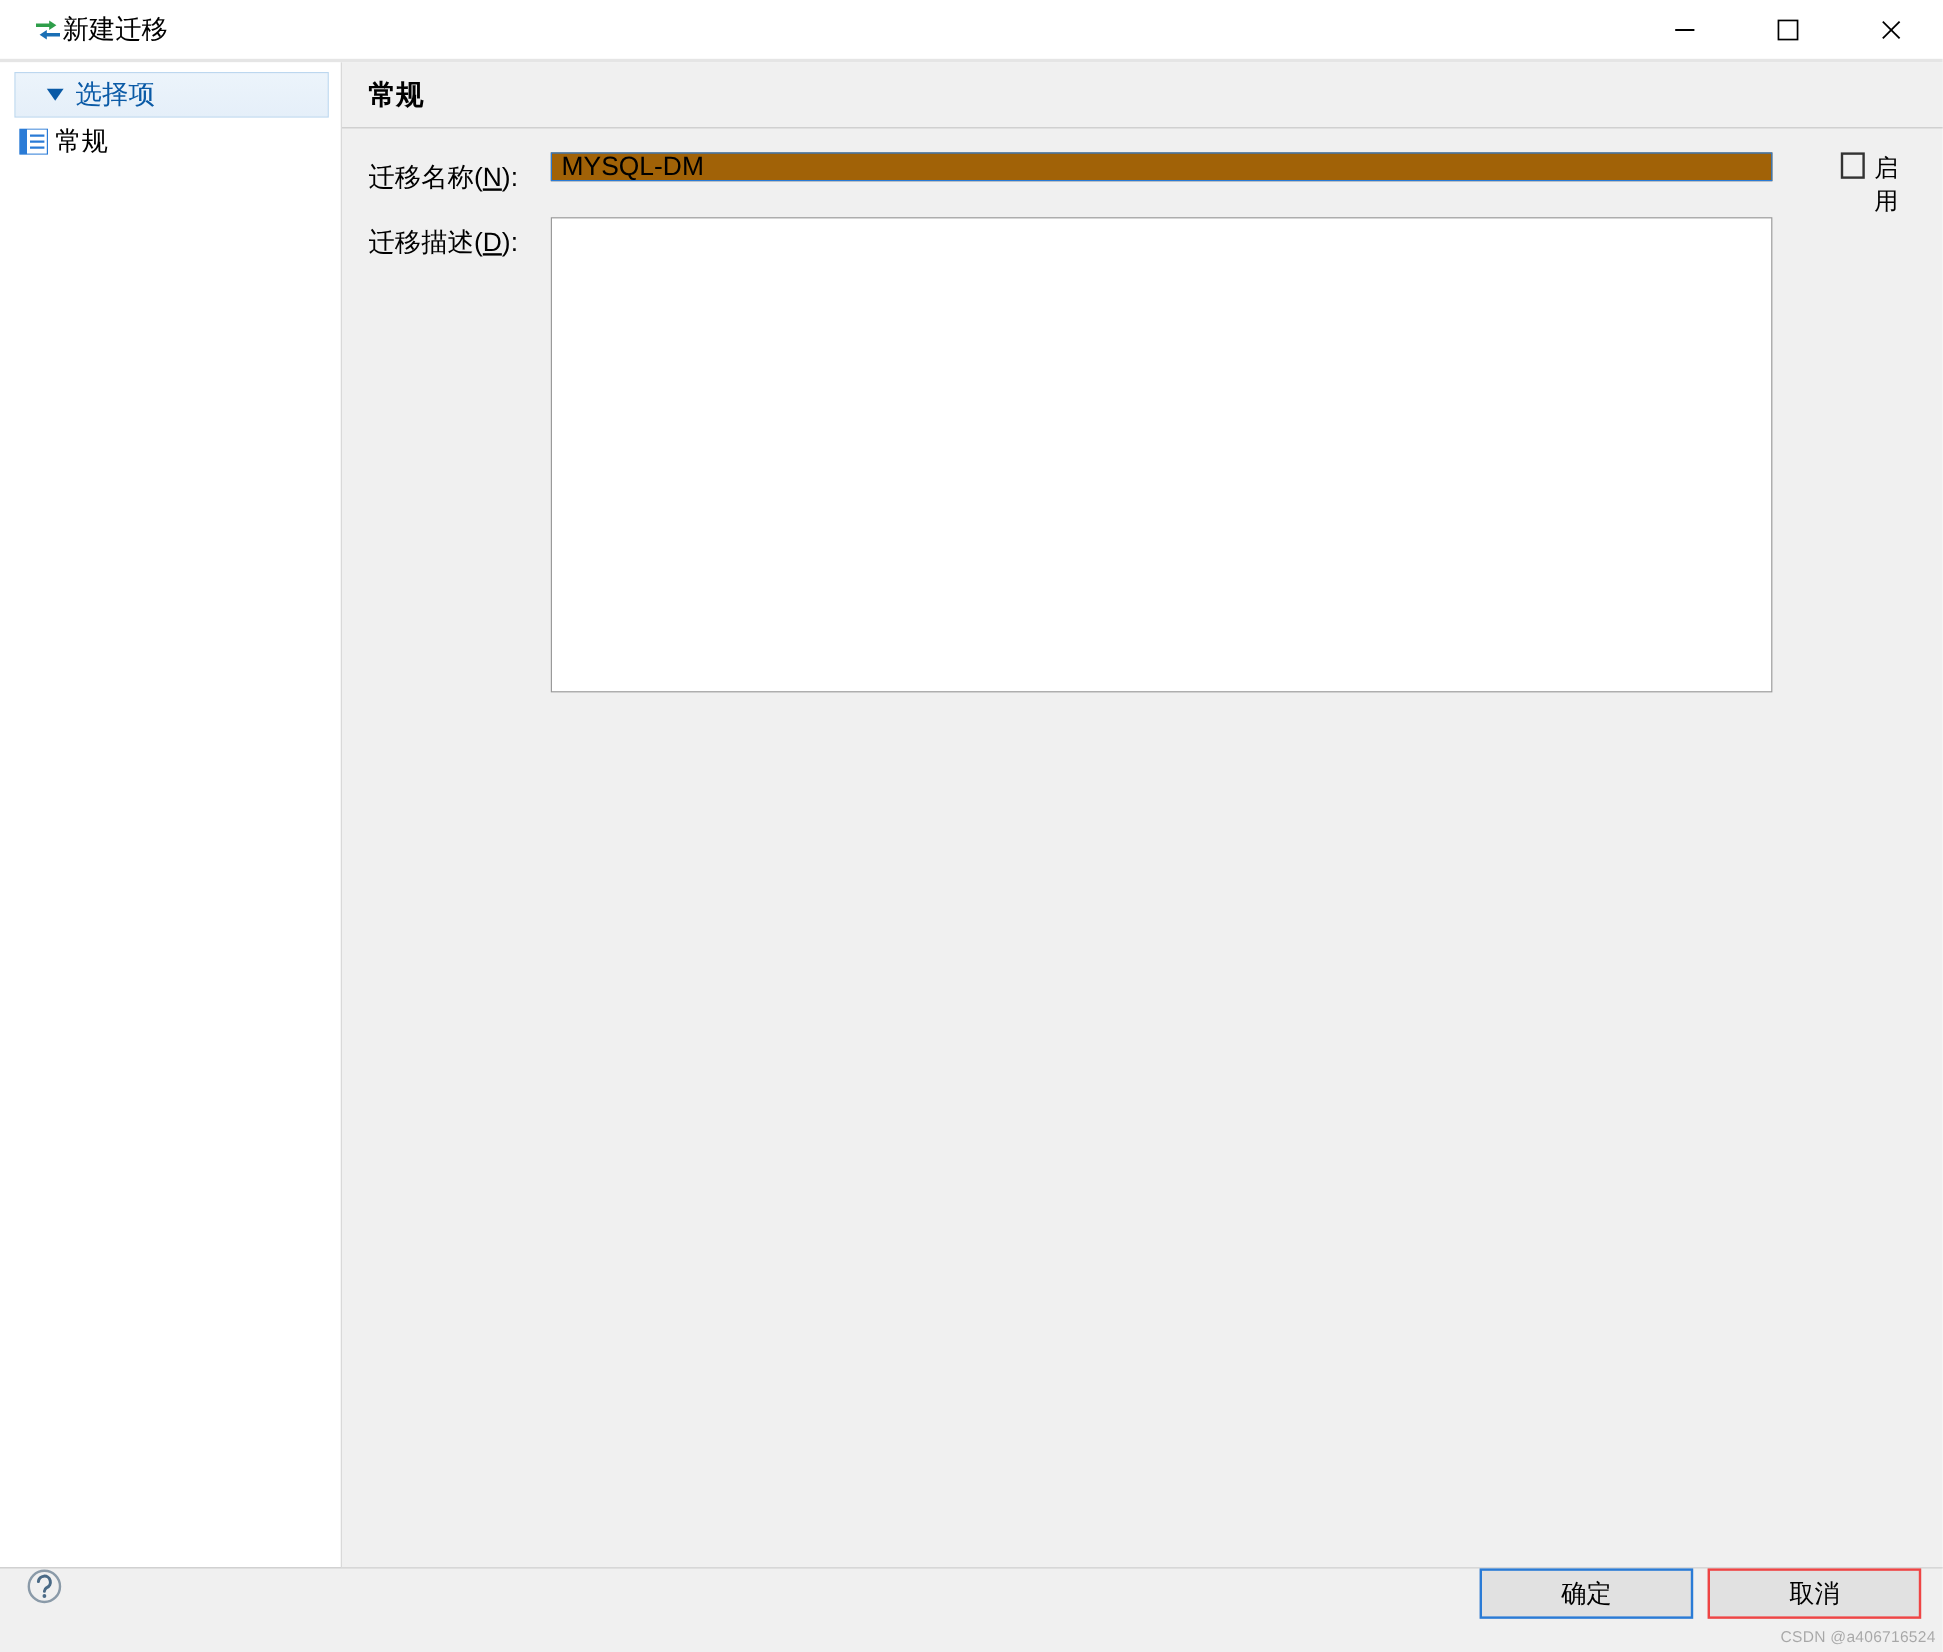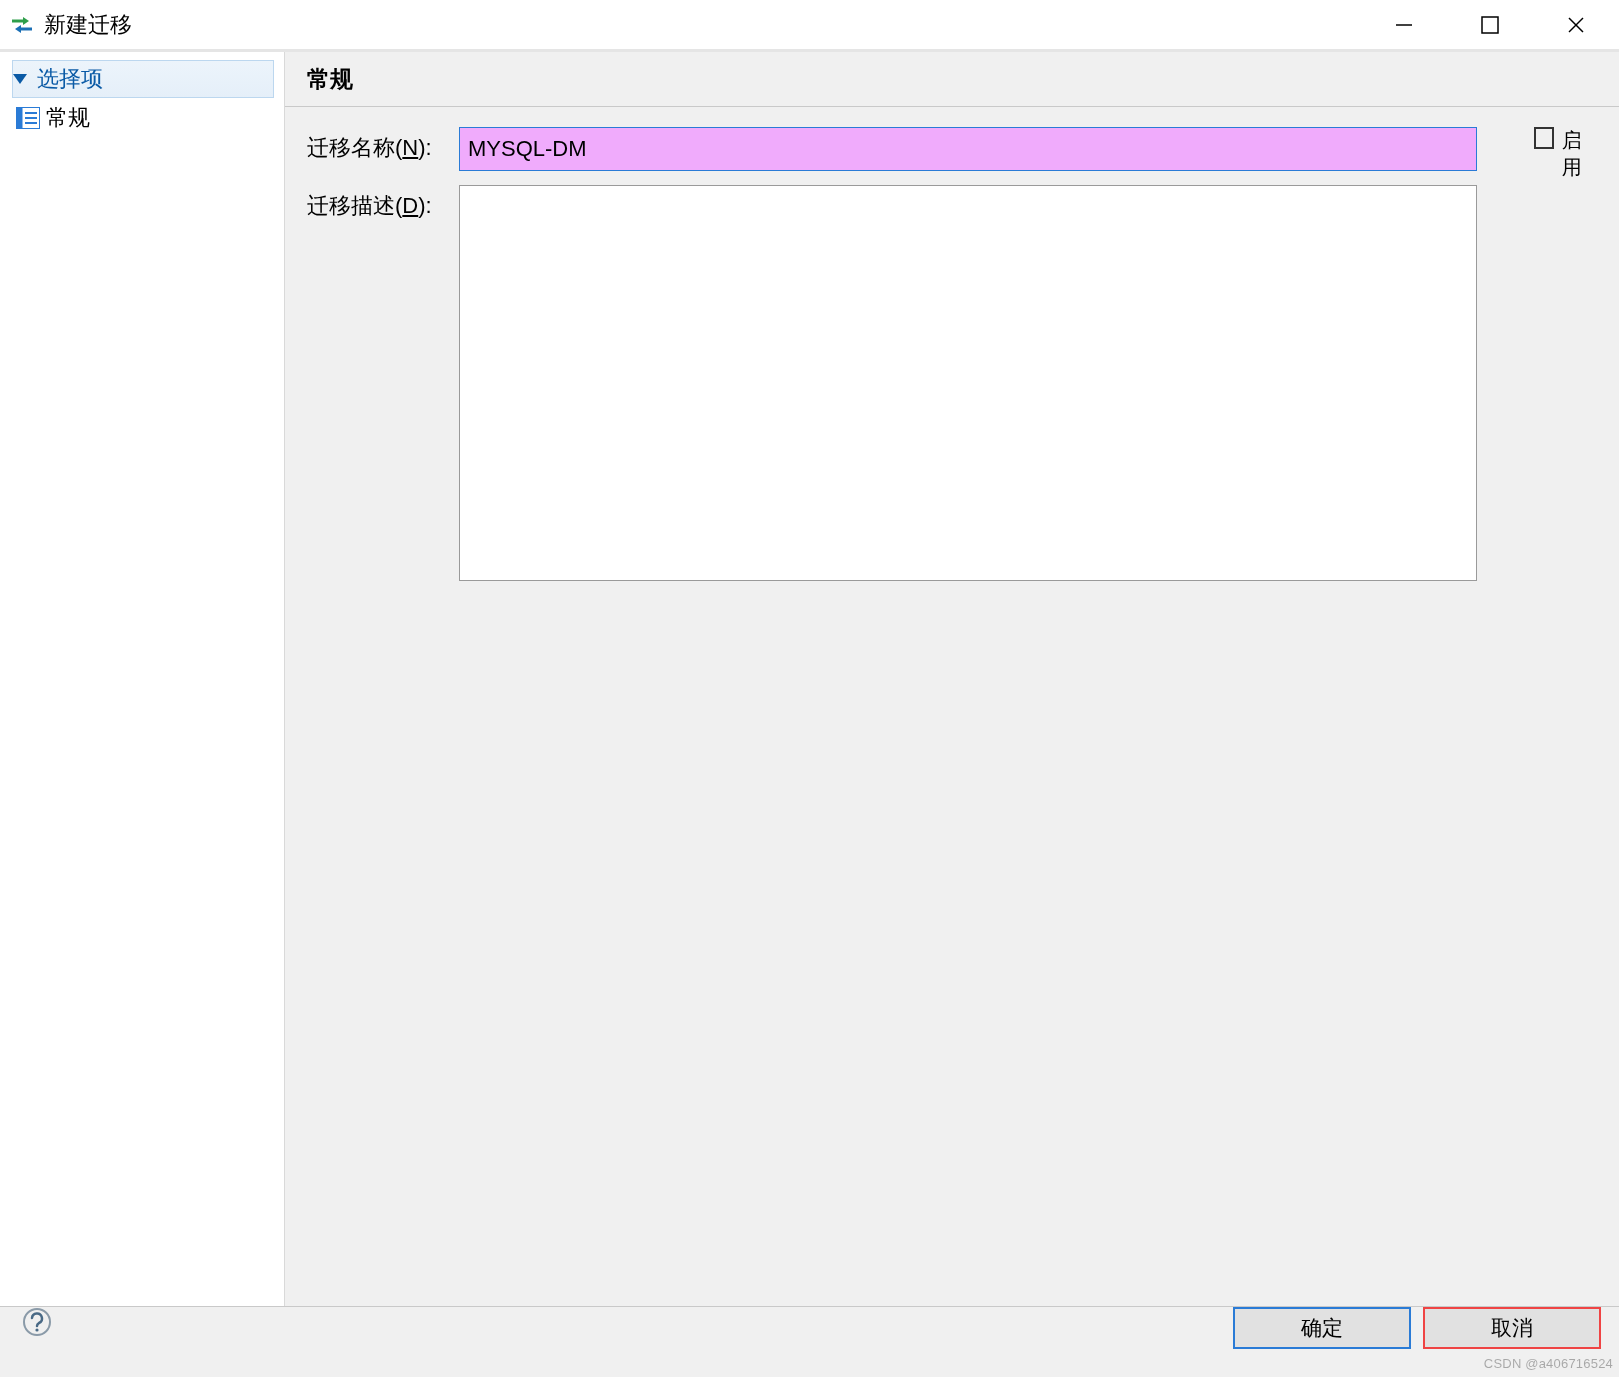--- a/index.html
+++ b/index.html
@@ -22,22 +22,21 @@
   }
   .title-bar {
     height: 49px;
     display: flex;
     align-items: center;
     background: #fff;
   }
   .title-left {
     display: flex;
     align-items: center;
-    padding-left: 10px;
-    gap: 10px;
+    padding-left: 28px;
   }
   .title-icon {
     width: 24px;
     height: 24px;
     position: relative;
   }
   .title-icon svg { width: 24px; height: 24px; }
   .title-text { font-size: 22px; }
   .title-controls {
     margin-left: auto;
@@ -69,21 +68,21 @@
     width: 407px;
     background: #fff;
     padding: 8px 10px 0 12px;
     box-sizing: border-box;
   }
   .side-section {
     height: 38px;
     display: flex;
     align-items: center;
     gap: 10px;
-    padding: 0 0;
+    padding: 0 26px;
     border: 1px solid #bcd7ef;
     background: linear-gradient(#ecf4fb,#e5eff9);
     color: #0a5aa6;
     font-size: 22px;
     box-sizing: border-box;
     cursor: pointer;
   }
   .tri-down {
     width: 0; height: 0;
     border-left: 7px solid transparent;
@@ -135,23 +134,23 @@
     align-items: start;
     gap: 14px;
   }
   .lbl {
     font-size: 22px;
     padding-top: 6px;
     white-space: nowrap;
   }
   .lbl .ul { text-decoration: underline; }
   .name-input {
-    height: 44px;
+    height: 24px;
     border: 1px solid #2a7bd6;
-    background: #f0abfc;
+    background: #a16207;
     font-size: 22px;
     padding: 0 8px;
     box-sizing: border-box;
     outline: none;
     font-family: inherit;
     width: 100%;
   }
   .enable-cell {
     display: flex;
     align-items: flex-start;

